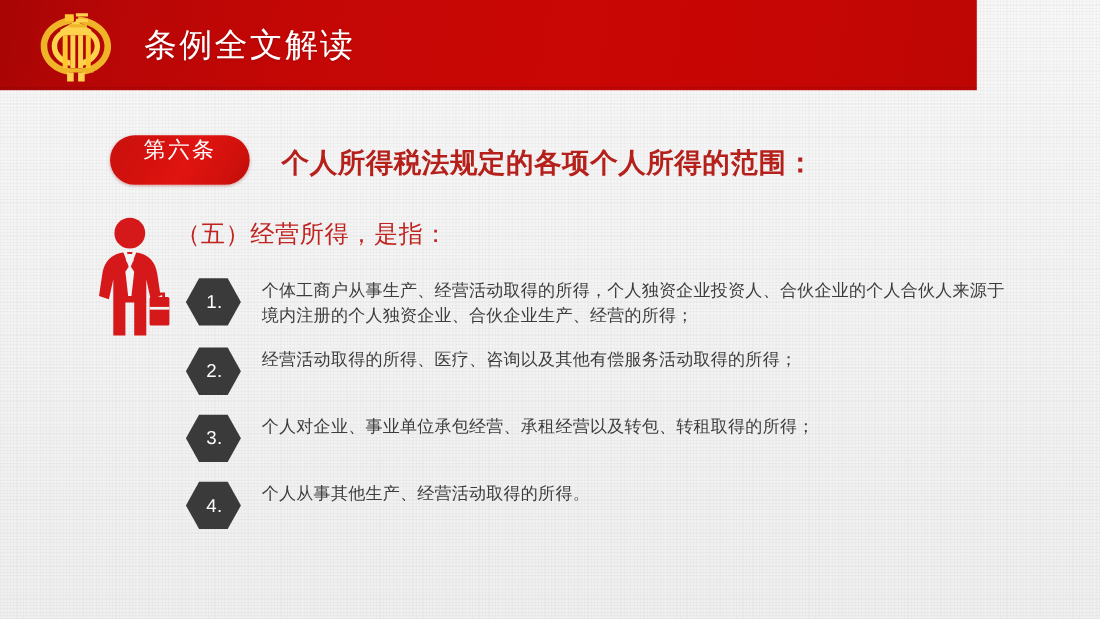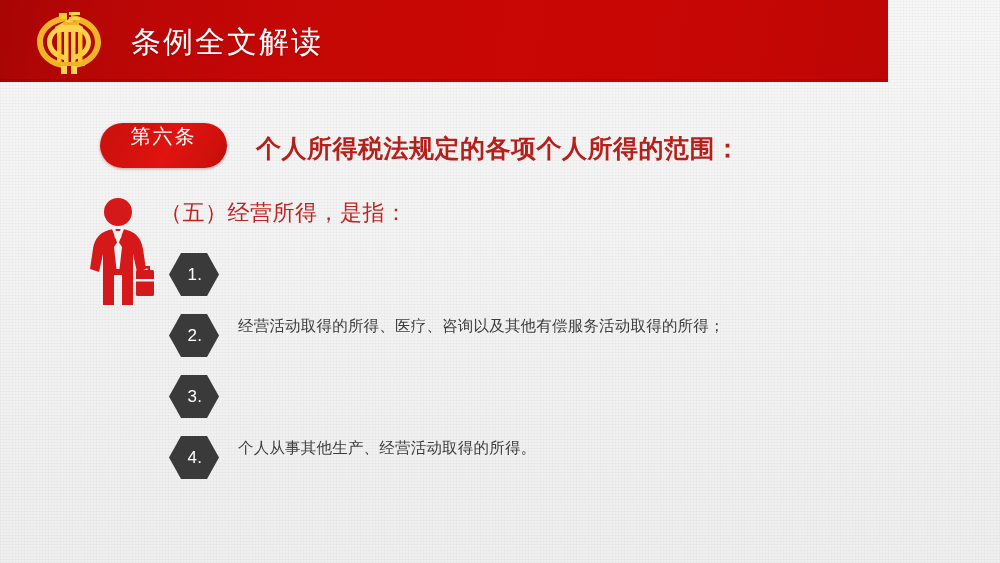--- a/index.html
+++ b/index.html
@@ -238,39 +238,41 @@
 
   <div id="items-list">
 
     <div class="list-item">
       <div class="hex-badge">
         <svg width="52" height="45" viewBox="0 0 52 45" xmlns="http://www.w3.org/2000/svg">
           <polygon points="13,1 39,1 51,22.5 39,44 13,44 1,22.5" fill="#3a3a3a"></polygon>
         </svg>
         <span class="hex-num">1.</span>
       </div>
+      <div class="item-text item-wide">个体工商户从事生产、经营活动取得的所得，个人独资企业投资人、合伙企业的个人合伙人来源于境内注册的个人独资企业、合伙企业生产、经营的所得；</div>
     </div>
 
     <div class="list-item" style="margin-top:12px;">
       <div class="hex-badge">
         <svg width="52" height="45" viewBox="0 0 52 45" xmlns="http://www.w3.org/2000/svg">
           <polygon points="13,1 39,1 51,22.5 39,44 13,44 1,22.5" fill="#3a3a3a"></polygon>
         </svg>
         <span class="hex-num">2.</span>
       </div>
       <div class="item-text">经营活动取得的所得、医疗、咨询以及其他有偿服务活动取得的所得；</div>
     </div>
 
     <div class="list-item" style="margin-top:12px;">
       <div class="hex-badge">
         <svg width="52" height="45" viewBox="0 0 52 45" xmlns="http://www.w3.org/2000/svg">
           <polygon points="13,1 39,1 51,22.5 39,44 13,44 1,22.5" fill="#3a3a3a"></polygon>
         </svg>
         <span class="hex-num">3.</span>
       </div>
+      <div class="item-text">个人对企业、事业单位承包经营、承租经营以及转包、转租取得的所得；</div>
     </div>
 
     <div class="list-item" style="margin-top:12px;">
       <div class="hex-badge">
         <svg width="52" height="45" viewBox="0 0 52 45" xmlns="http://www.w3.org/2000/svg">
           <polygon points="13,1 39,1 51,22.5 39,44 13,44 1,22.5" fill="#3a3a3a"></polygon>
         </svg>
         <span class="hex-num">4.</span>
       </div>
       <div class="item-text">个人从事其他生产、经营活动取得的所得。</div>

